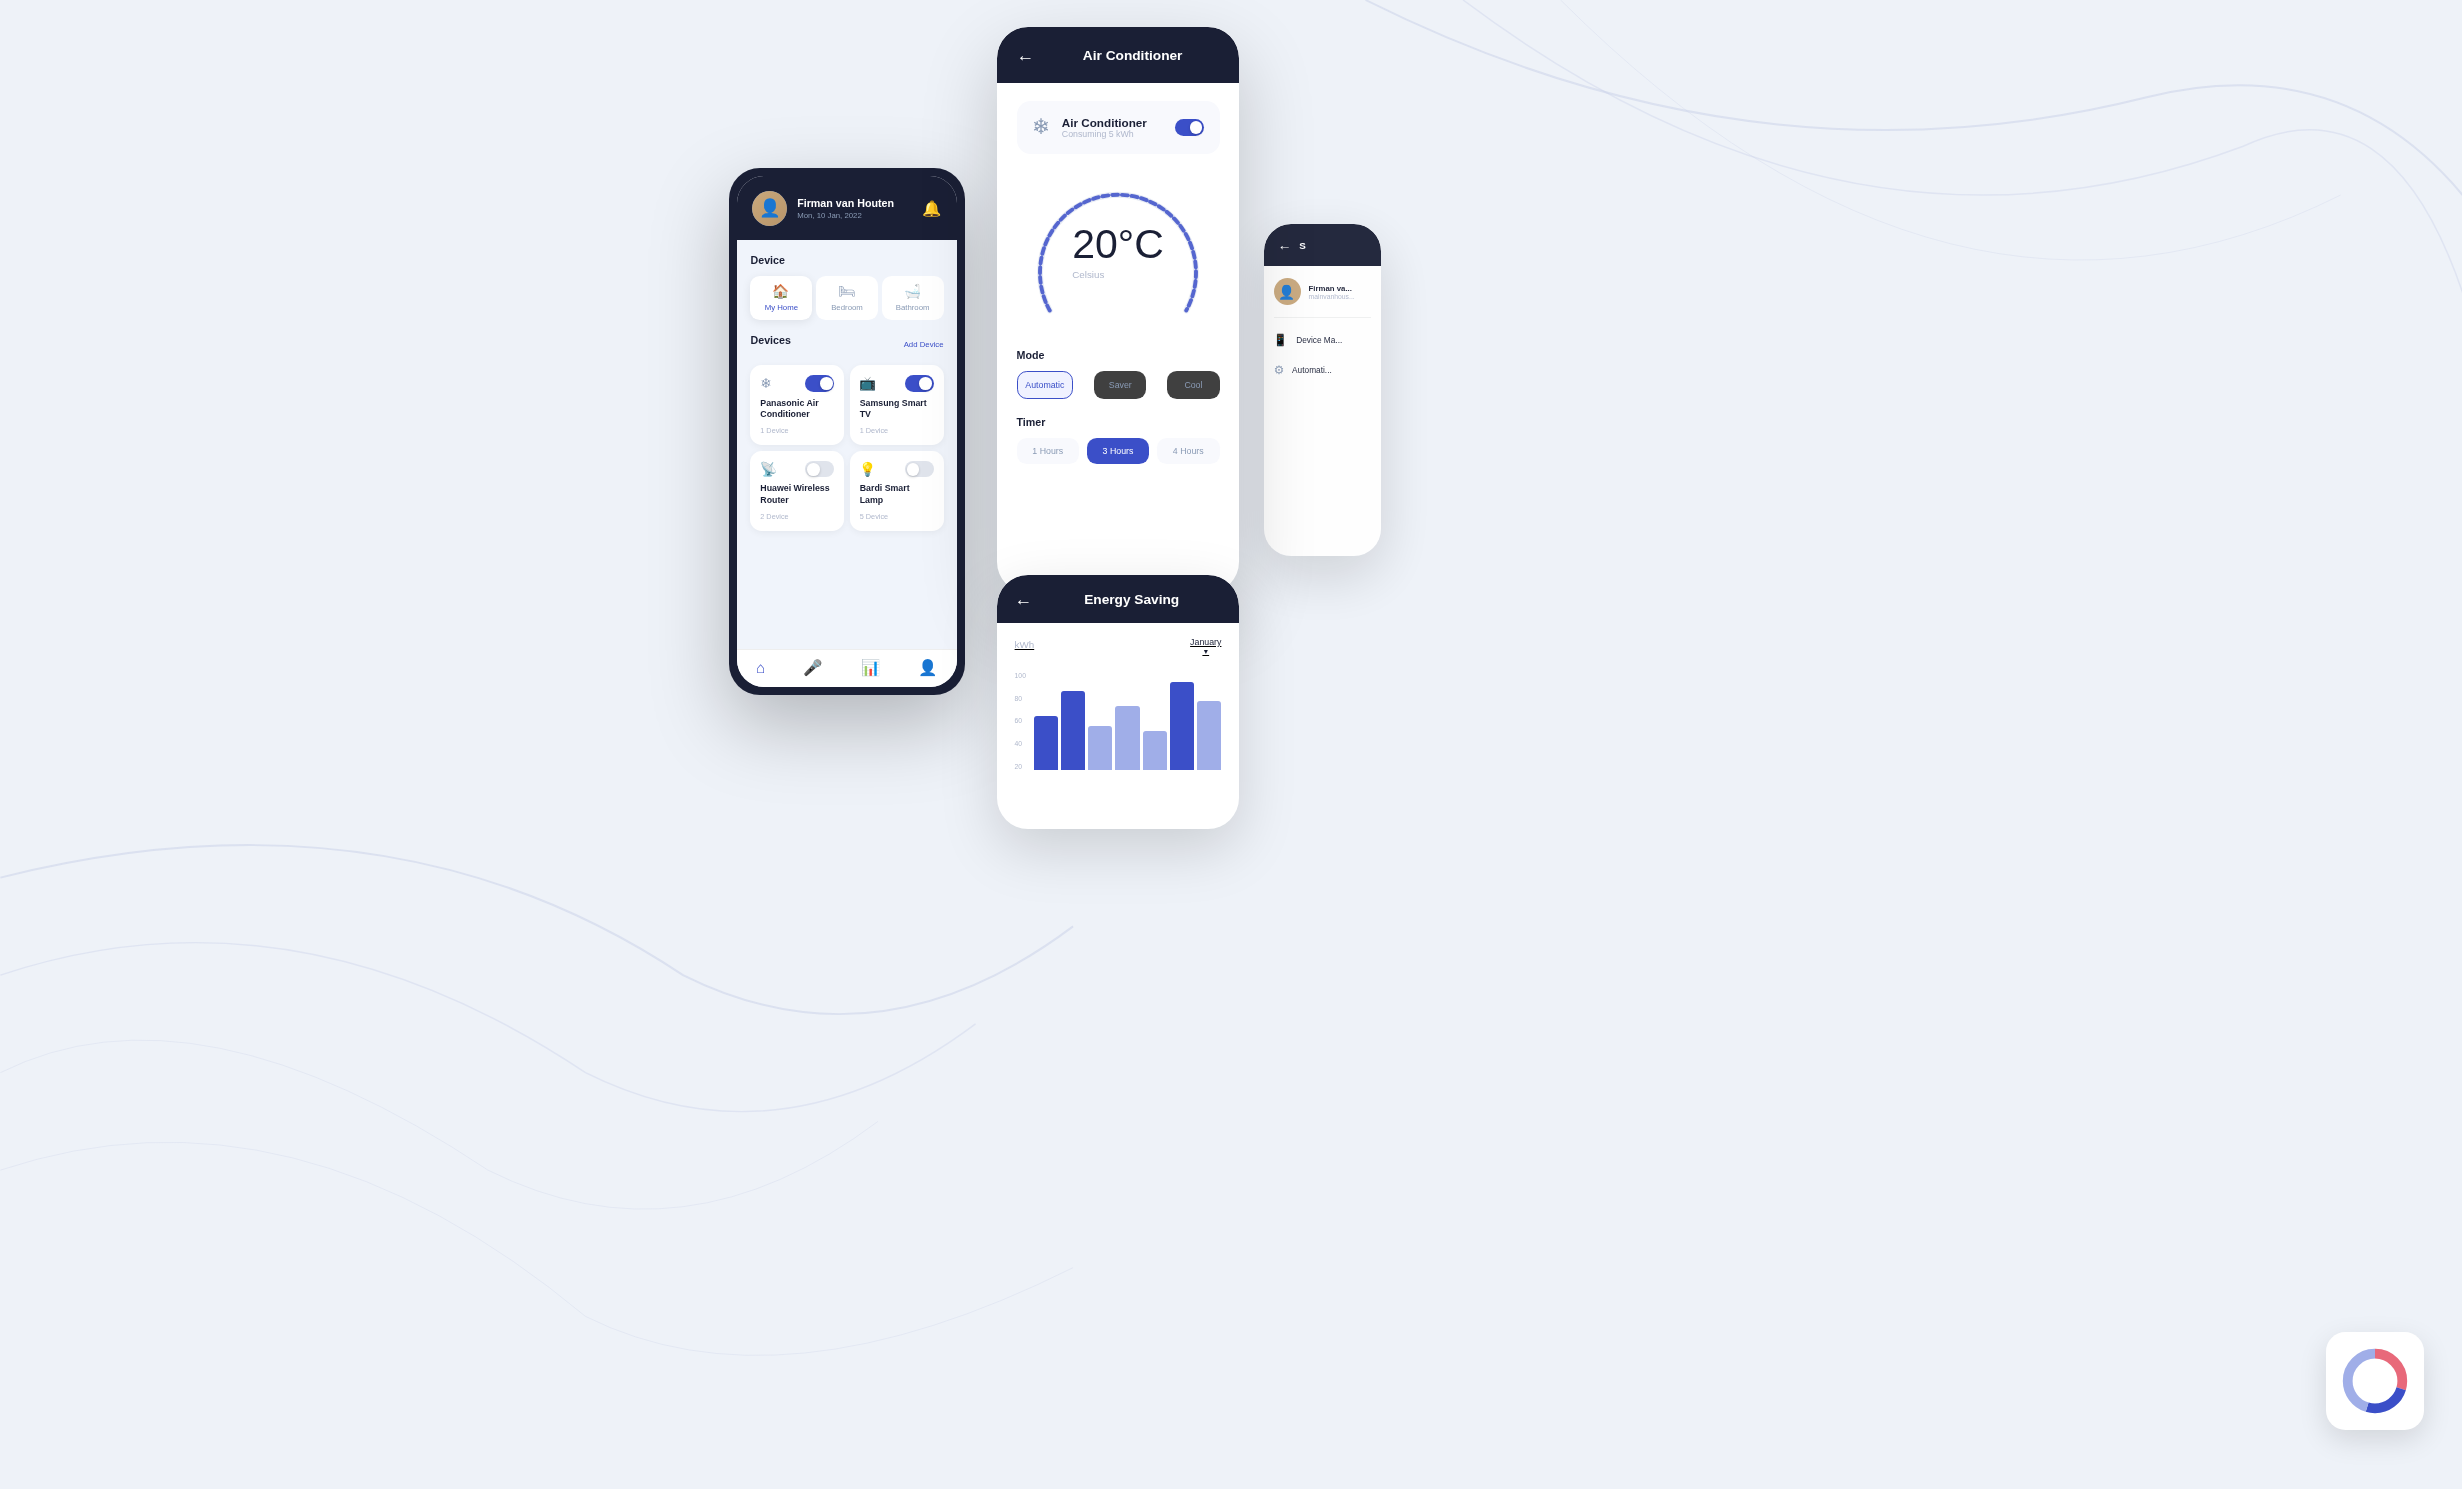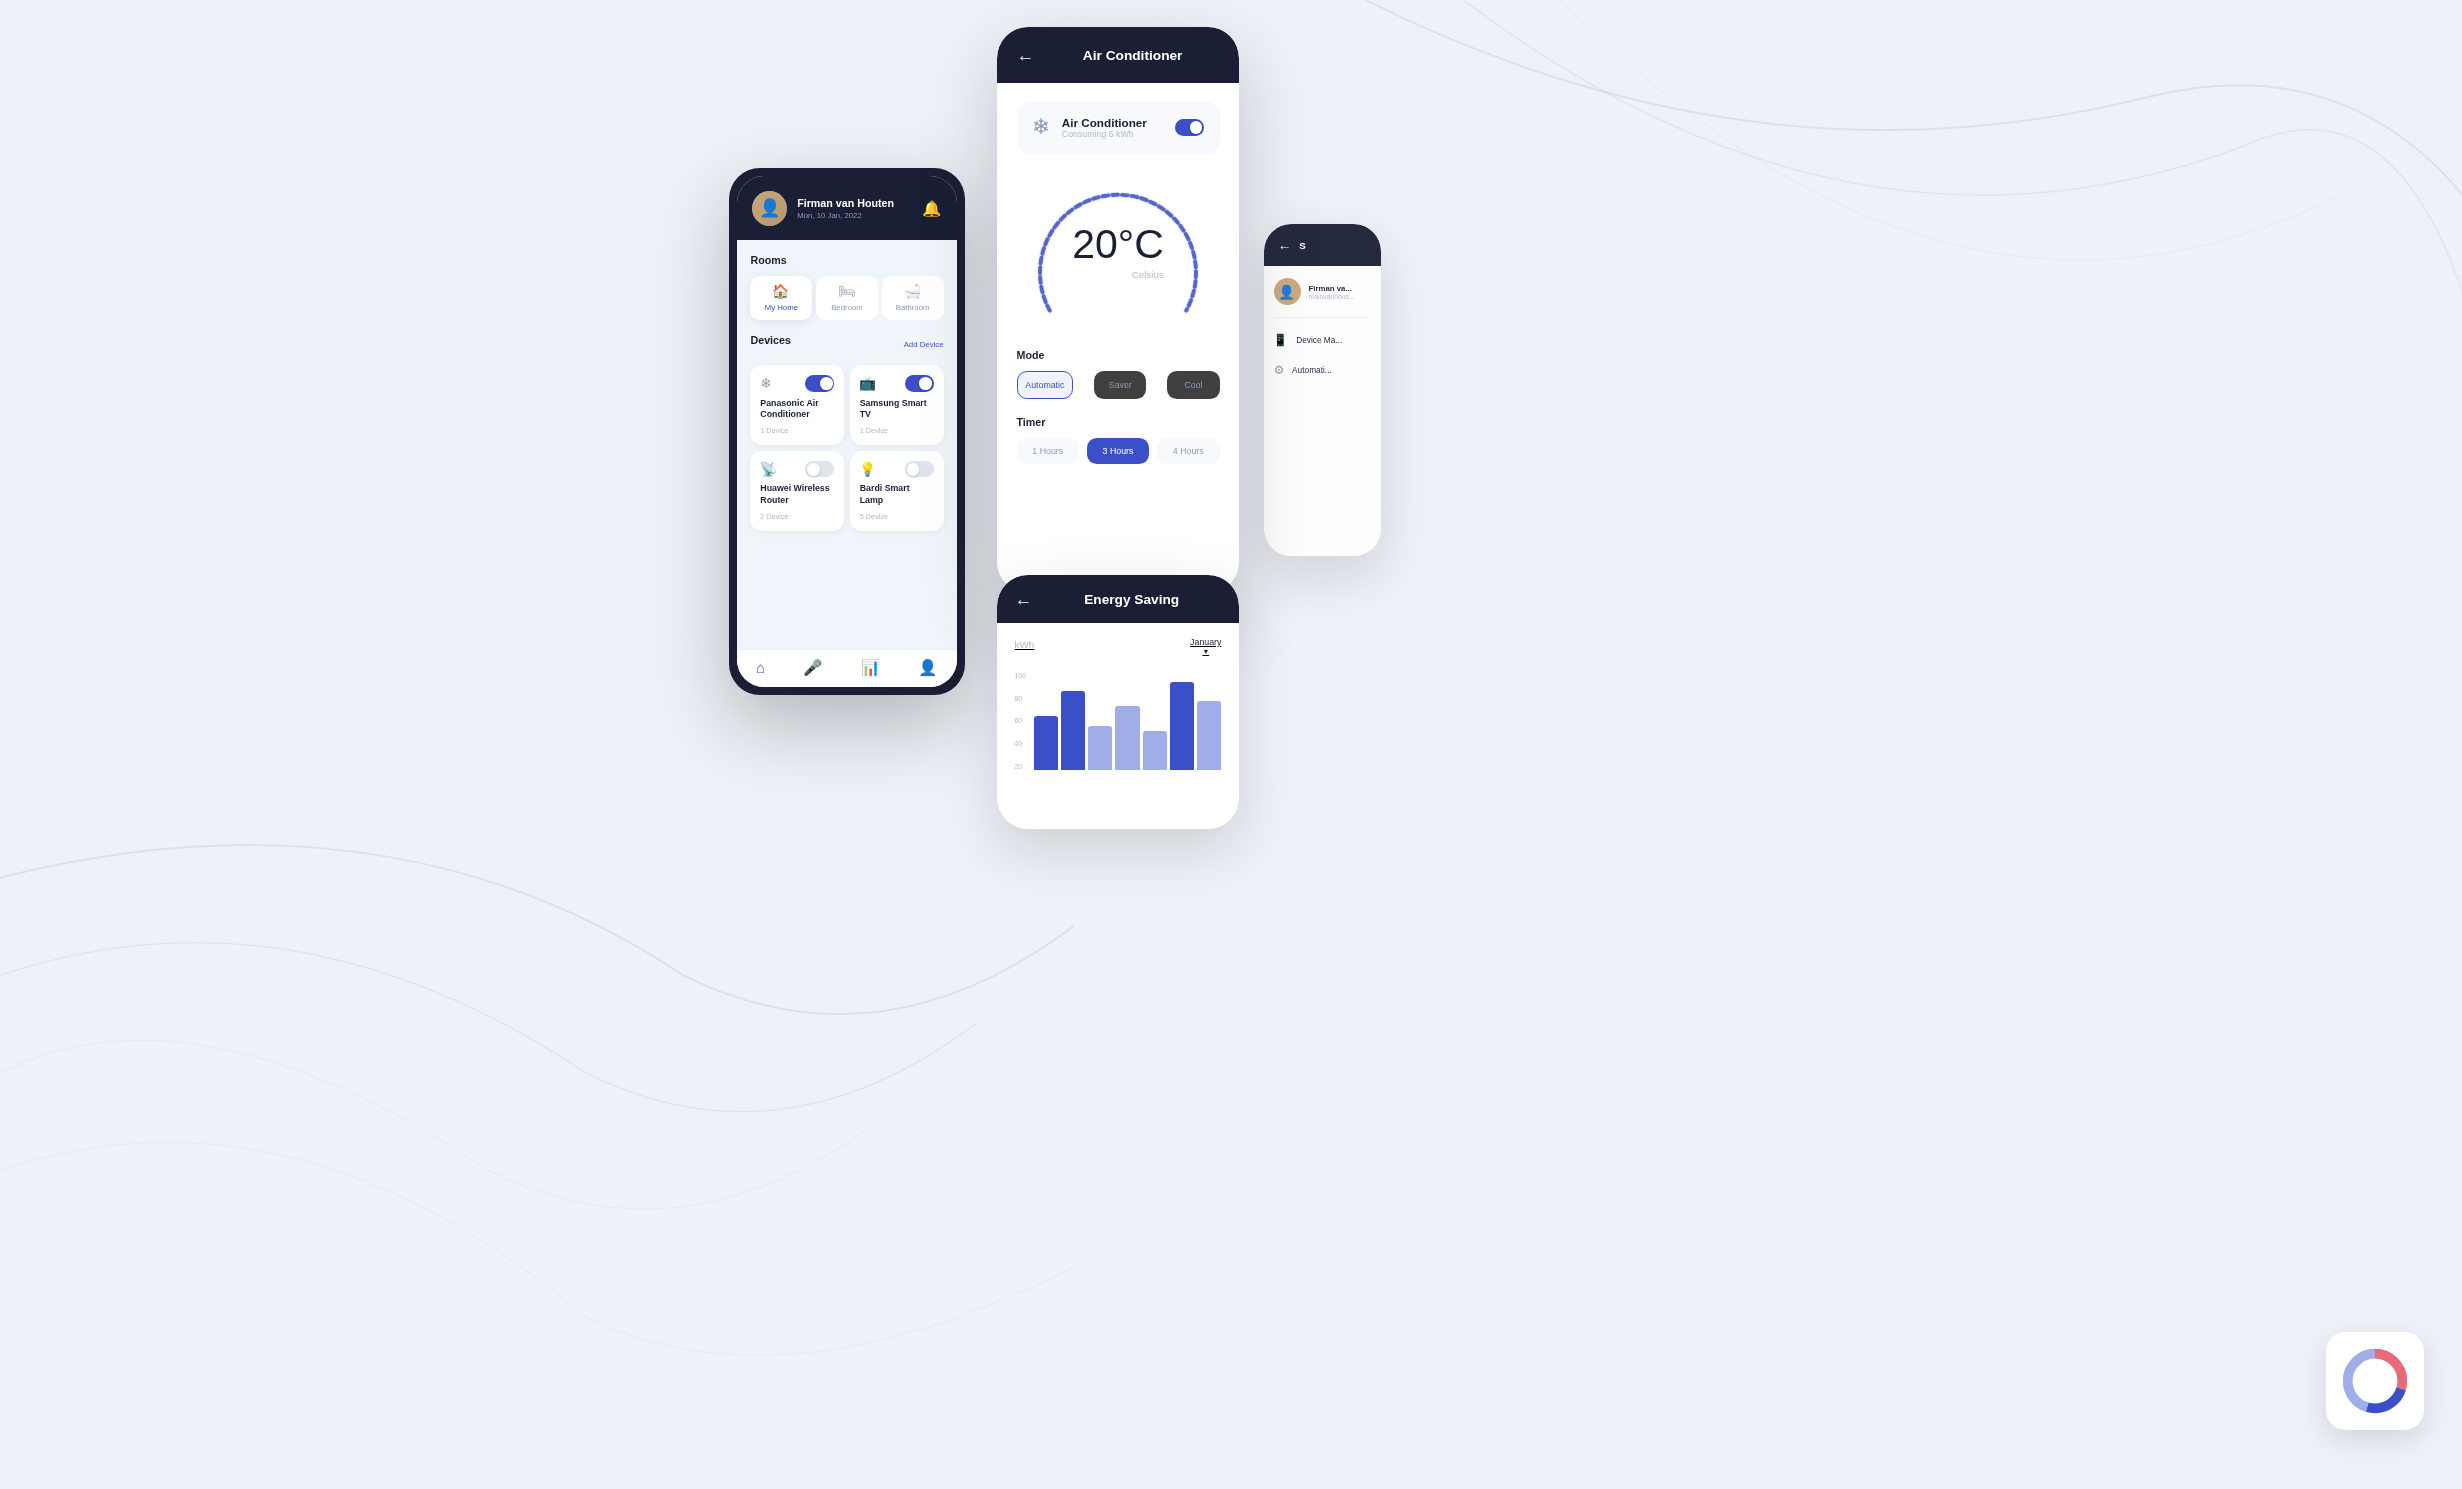--- a/index.html
+++ b/index.html
@@ -342,21 +342,21 @@
       font-size: 41px;
       font-weight: 300;
       color: #1a1f35;
       text-align: center;
       line-height: 1;
     }
 
     .temp-unit {
       font-size: 9.8px;
       color: #b0b8cc;
-      text-align: right;
+      text-align: left;
       margin-top: 3.9px;
     }
 
     .temp-arc-svg {
       position: absolute;
       top: 0; left: 0;
       width: 100%; height: 100%;
     }
 
     
@@ -566,21 +566,21 @@
         <div>
           <div class="user-name">Firman van Houten</div>
           <div class="user-date">Mon, 10 Jan, 2022</div>
         </div>
       </div>
       <span class="bell-icon">🔔</span>
     </div>
 
     <div class="main-content">
 
-      <div class="section-title">Rooms</div>
+      <div class="section-title">Device</div>
       <div class="rooms-tabs">
         <div class="room-tab active">
           <span class="tab-icon">🏠</span>
           <span>My Home</span>
         </div>
         <div class="room-tab">
           <span class="tab-icon">🛏</span>
           <span>Bedroom</span>
         </div>
         <div class="room-tab">

